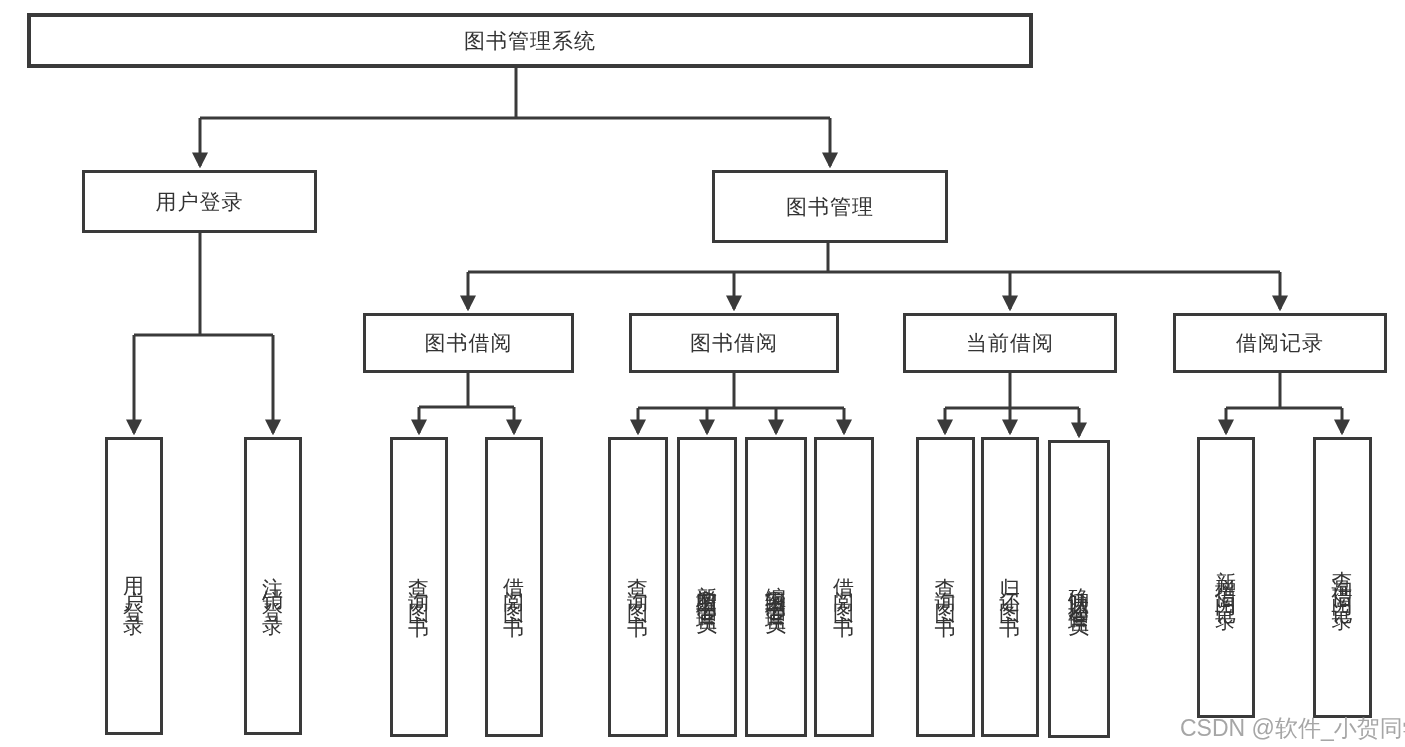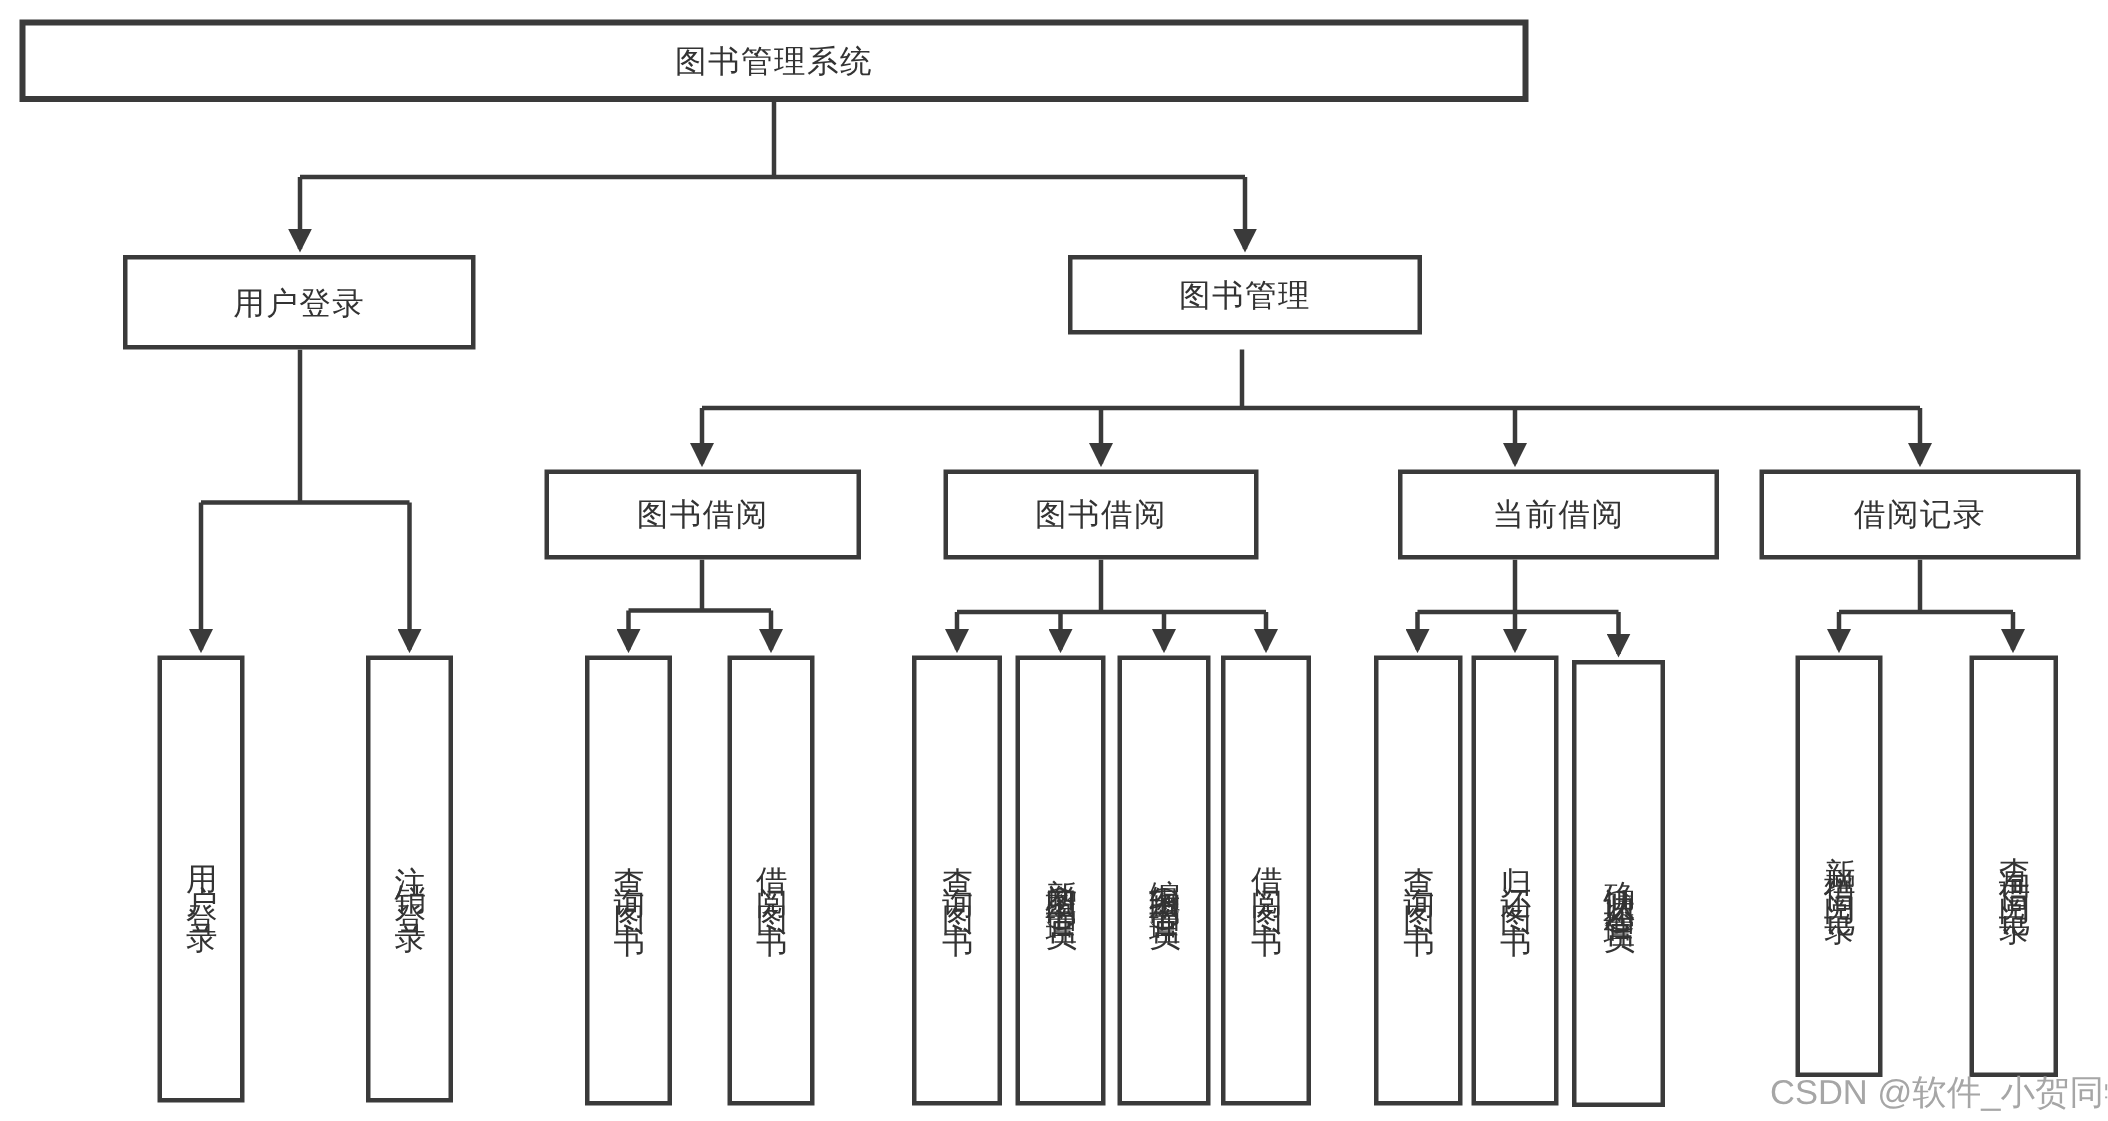--- a/index.html
+++ b/index.html
@@ -16,21 +16,21 @@
     position: absolute;
     box-sizing: border-box;
     background: #ffffff;
     border: 3px solid #3a3a3a;
     display: flex;
     align-items: center;
     justify-content: center;
     color: #333333;
     z-index: 2;
   }
-  .box.root { border-width: 4px; }
+  .box.root { border-width: 4px; margin-left: 14px; }
   .hlabel { font-size: 21px; letter-spacing: 1px; white-space: nowrap; }
   .leaf .vlabel {
     writing-mode: vertical-rl;
     text-orientation: mixed;
     font-size: 21px;
     line-height: 1;
     white-space: nowrap;
   }
   .sp-wide  .vlabel { letter-spacing: 13px; }
   .sp-med   .vlabel { letter-spacing: 8px; }
@@ -100,31 +100,31 @@
     </g>
   </svg>
 
   <div class="box root" style="left:13px; top:13px; width:1006px; height:55px">
     <span class="hlabel">图书管理系统</span>
   </div>
 
   <div class="box" style="left:82px; top:170px; width:235px; height:63px">
     <span class="hlabel">用户登录</span>
   </div>
-  <div class="box" style="left:712px; top:170px; width:236px; height:53px">
+  <div class="box" style="left:712px; top:170px; width:236px; height:73px">
     <span class="hlabel">图书管理</span>
   </div>
 
   <div class="box" style="left:363px; top:313px; width:211px; height:60px">
     <span class="hlabel">图书借阅</span>
   </div>
   <div class="box" style="left:629px; top:313px; width:210px; height:60px">
     <span class="hlabel">图书借阅</span>
   </div>
-  <div class="box" style="left:932px; top:313px; width:214px; height:60px">
+  <div class="box" style="left:903px; top:313px; width:214px; height:60px">
     <span class="hlabel">当前借阅</span>
   </div>
   <div class="box" style="left:1173px; top:313px; width:214px; height:60px">
     <span class="hlabel">借阅记录</span>
   </div>
 
   <div class="box leaf sp-wide" style="left:105px; top:437px; width:58px; height:298px">
     <span class="vlabel">用户登录</span>
   </div>
   <div class="box leaf sp-wide" style="left:244px; top:437px; width:58px; height:298px">

